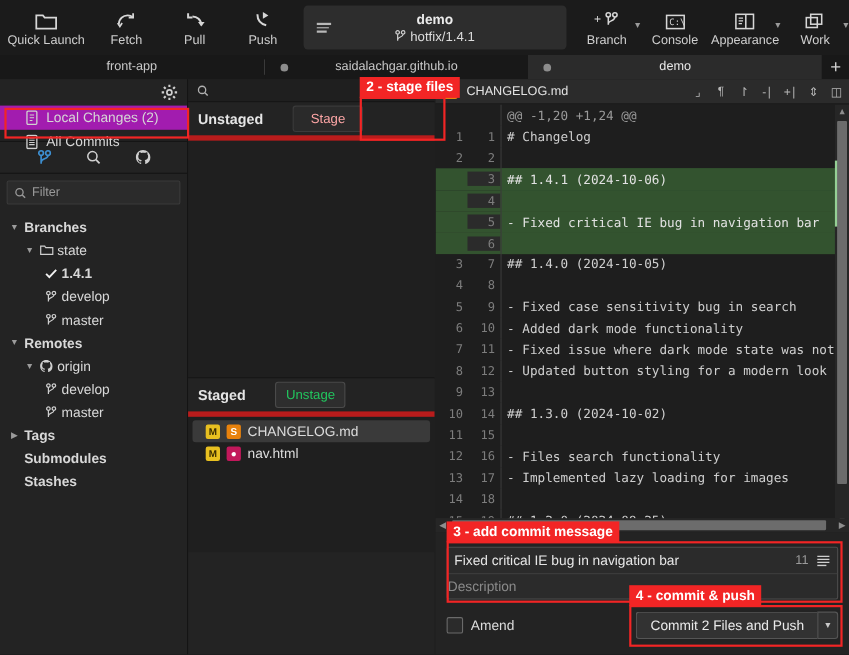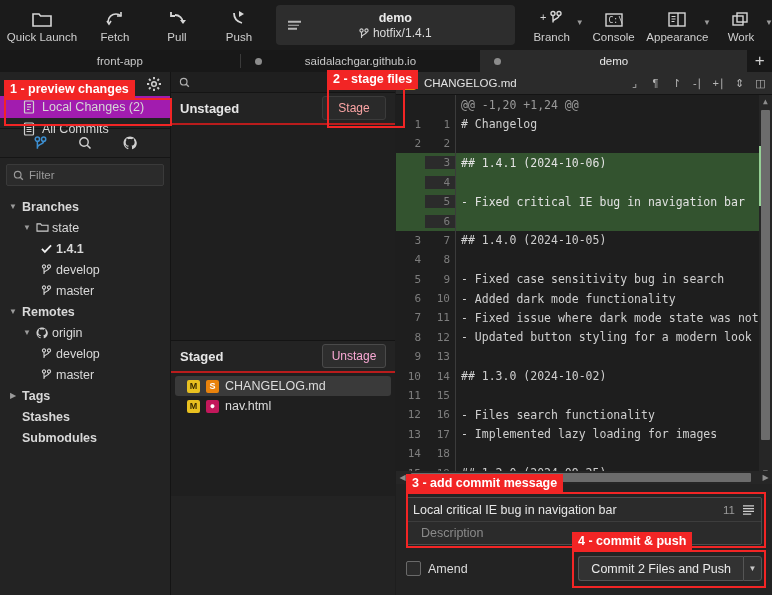--- a/index.html
+++ b/index.html
@@ -85,27 +85,27 @@
   .trow{display:flex;align-items:center;height:21px;color:#d8d8d8;white-space:nowrap;}
   .tw{width:14px;display:flex;align-items:center;justify-content:center;color:#9b9b9b;font-size:8px;}
   .ticon{width:16px;display:flex;align-items:center;justify-content:center;}
   .tlabel{margin-left:2px;}
   .bold{font-weight:bold;}
 
   
   .midcol{position:absolute;left:171px;top:72px;width:224px;height:523px;background:#232323;}
   .searchbar{height:20px;background:#1f1f1f;border-bottom:1px solid #141414;display:flex;align-items:center;padding-left:8px;}
   .panel-head{
-    height:30px;display:flex;align-items:center;justify-content:space-between;
-    padding:0 9px;background:#232323;border-bottom:2px solid #b91c1c;
+    height:30px;display:flex;align-items:center;
+    padding:0 9px;background:#232323;border-bottom:5px solid #b91c1c;gap:27px;
   }
   .panel-title{font-size:13px;font-weight:bold;color:#e6e6e6;}
   .panel-btn{
     min-width:62px;height:22px;border:1px solid #4a4a4a;border-radius:3px;background:#2e2e2e;
-    color:#f9a8d4;font-size:12px;display:flex;align-items:center;justify-content:center;
+    color:#22c55e;font-size:12px;display:flex;align-items:center;justify-content:center;
   }
   .panel-btn.disabled{color:#fca5a5;background:#2a2a2a;border-color:#3b3b3b;}
   .unstaged-body{height:215px;background:#1f1f1f;border-bottom:1px solid #141414;}
   .staged-head{margin-top:0;}
   .filelist{background:#1f1f1f;height:120px;padding-top:3px;}
   .filerow{display:flex;align-items:center;height:20px;gap:6px;padding-left:12px;margin:0 4px;border-radius:3px;font-size:12.5px;color:#dcdcdc;}
   .filerow.sel{background:#3a3a3a;}
   .badge-m{
     width:13px;height:13px;border-radius:2px;background:#e8c020;color:#3a2c00;
     font-size:9px;font-weight:bold;display:flex;align-items:center;justify-content:center;
@@ -146,21 +146,21 @@
 
   
   .commit{position:absolute;left:396px;top:484px;width:376px;height:111px;background:#232323;}
   .msg-box{margin:13px 10px 0 10px;border:1px solid #4d4d4d;border-radius:2px;background:#2b2b2b;}
   .msg-summary{
     height:23px;display:flex;align-items:center;padding:0 6px;border-bottom:1px solid #3d3d3d;
     font-size:12.5px;color:#e6e6e6;
   }
   .msg-summary .txt{flex:1;}
   .msg-count{color:#9a9a9a;font-size:11.5px;margin-right:7px;}
-  .msg-desc{height:22px;display:flex;align-items:center;padding:0 14px;font-size:12.5px;color:#8a8a8a;}
+  .msg-desc{height:22px;display:flex;align-items:center;padding:0 0;font-size:12.5px;color:#8a8a8a;}
   .commit-row{display:flex;align-items:center;margin:11px 10px 0 10px;}
   .amend{display:flex;align-items:center;gap:7px;font-size:12.5px;color:#dcdcdc;}
   .cb{width:13px;height:13px;border:1px solid #6a6a6a;border-radius:2px;background:#2b2b2b;}
   .commit-btn-wrap{margin-left:auto;display:flex;align-items:stretch;height:25px;}
   .commit-btn{
     background:#323232;border:1px solid #555;border-right:none;border-radius:3px 0 0 3px;
     padding:0 12px;display:flex;align-items:center;font-size:12.5px;color:#eaeaea;
   }
   .commit-caret{
     background:#323232;border:1px solid #555;border-radius:0 3px 3px 0;width:17px;
@@ -441,24 +441,24 @@
             </svg>
         </span>
         <span class="tlabel">master</span>
       </div>
 
       <div class="trow" style="padding-left:6px">
         <span class="tw">▶</span>
         <span class="tlabel bold">Tags</span>
       </div>
       <div class="trow" style="padding-left:20px">
+        <span class="tlabel bold">Submodules</span>
+      </div>
+      <div class="trow" style="padding-left:20px">
         <span class="tlabel bold">Stashes</span>
-      </div>
-      <div class="trow" style="padding-left:20px">
-        <span class="tlabel bold">Submodules</span>
       </div>
     </div>
   </div>
 
   <div class="midcol">
     <div class="searchbar">
       <svg width="11" height="11" viewBox="0 0 14 14">
           <circle cx="6" cy="6" r="4.2" fill="none" stroke="#b0b0b0" stroke-width="1.5"></circle>
           <path d="M9.2 9.2l3.3 3.3" stroke="#b0b0b0" stroke-width="1.7"></path>
         </svg>
@@ -537,21 +537,21 @@
 
   <div class="hscroll">
     <div class="hs-l">◀</div>
     <div class="hs-thumb"></div>
     <div class="hs-r">▶</div>
   </div>
 
   <div class="commit">
     <div class="msg-box">
       <div class="msg-summary">
-        <span class="txt">Local critical IE bug in navigation bar</span>
+        <span class="txt">Fixed critical IE bug in navigation bar</span>
         <span class="msg-count">11</span>
         <span>
           <svg width="13" height="11" viewBox="0 0 14 12">
               <path d="M1 2h12M1 5h12M1 8h12M1 11h9" stroke="#cfcfcf" stroke-width="1.3"></path>
             </svg>
         </span>
       </div>
       <div class="msg-desc">
         <span>Description</span>
       </div>
@@ -561,21 +561,20 @@
         <span class="cb"></span>
         <span>Amend</span>
       </label>
       <span class="commit-btn-wrap">
         <span class="commit-btn">Commit 2 Files and Push</span>
         <span class="commit-caret">▼</span>
       </span>
     </div>
   </div>
 
-  <div class="anno" style="left:4px;top:80px;">1 - preview changes</div>
   <div class="box" style="left:4px;top:98px;width:164px;height:24px;"></div>
 
   <div class="anno" style="left:327px;top:70px;">2 - stage files</div>
   <div class="box" style="left:327px;top:88px;width:74px;height:36px;"></div>
 
   <div class="anno" style="left:406px;top:474px;">3 - add commit message</div>
   <div class="box" style="left:406px;top:492px;width:356px;height:52px;"></div>
 
   <div class="anno" style="left:572px;top:532px;">4 - commit &amp; push</div>
   <div class="box" style="left:572px;top:550px;width:190px;height:34px;"></div>

